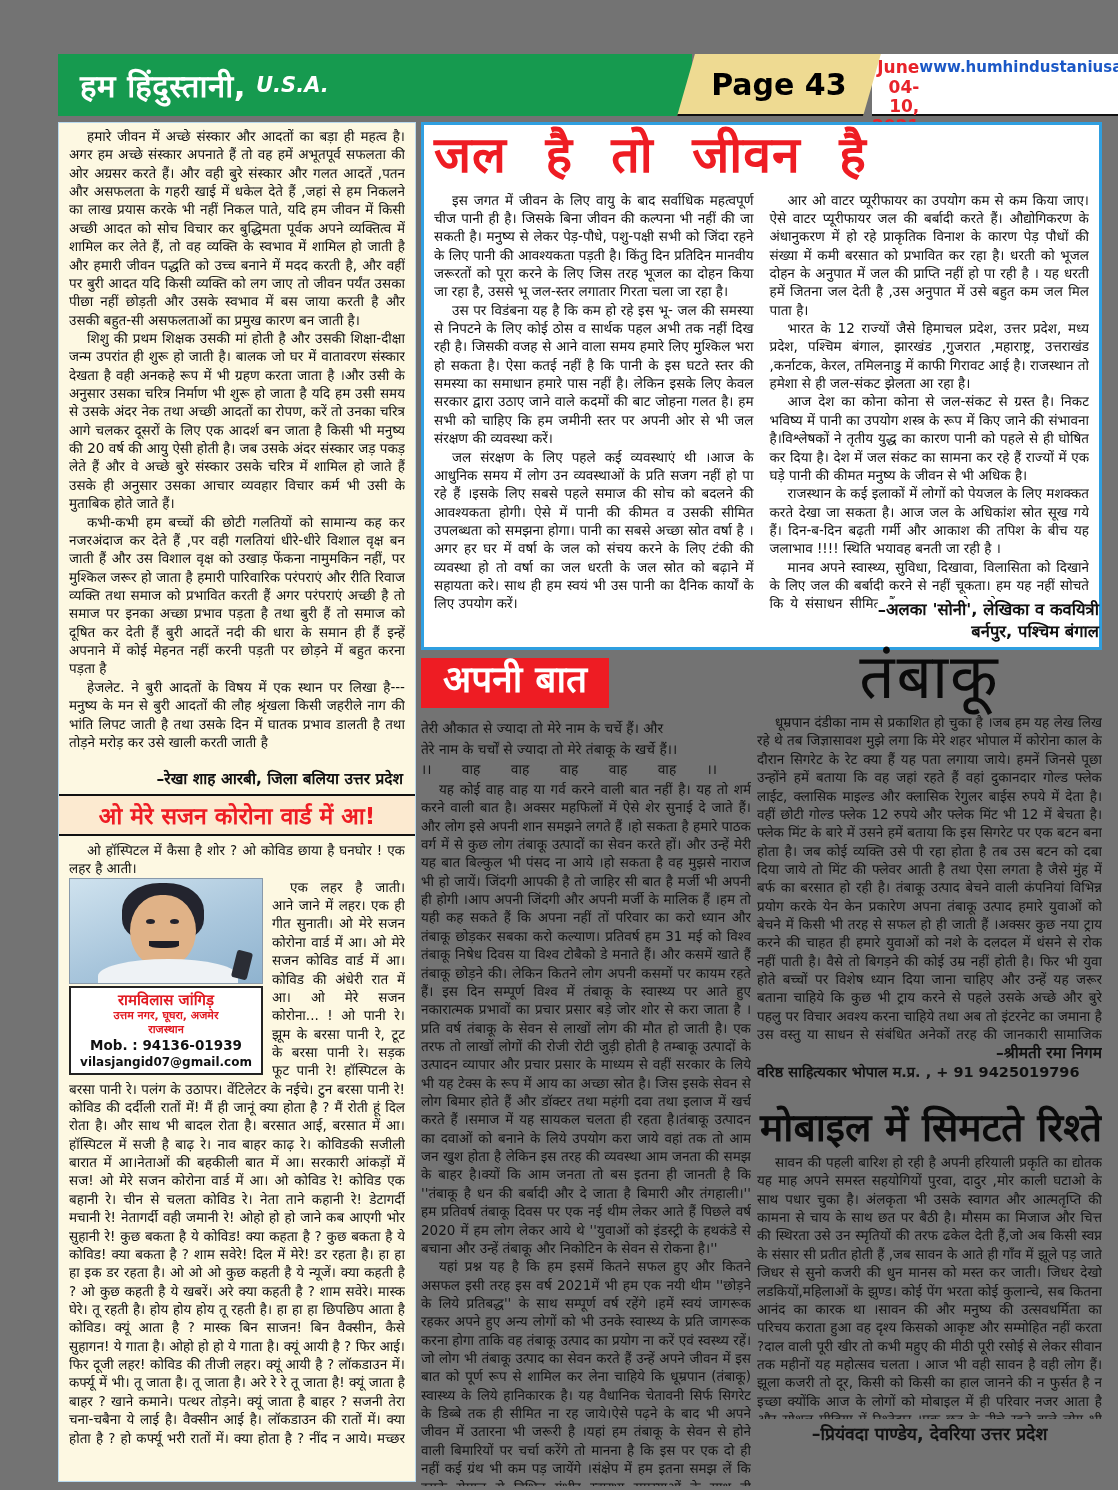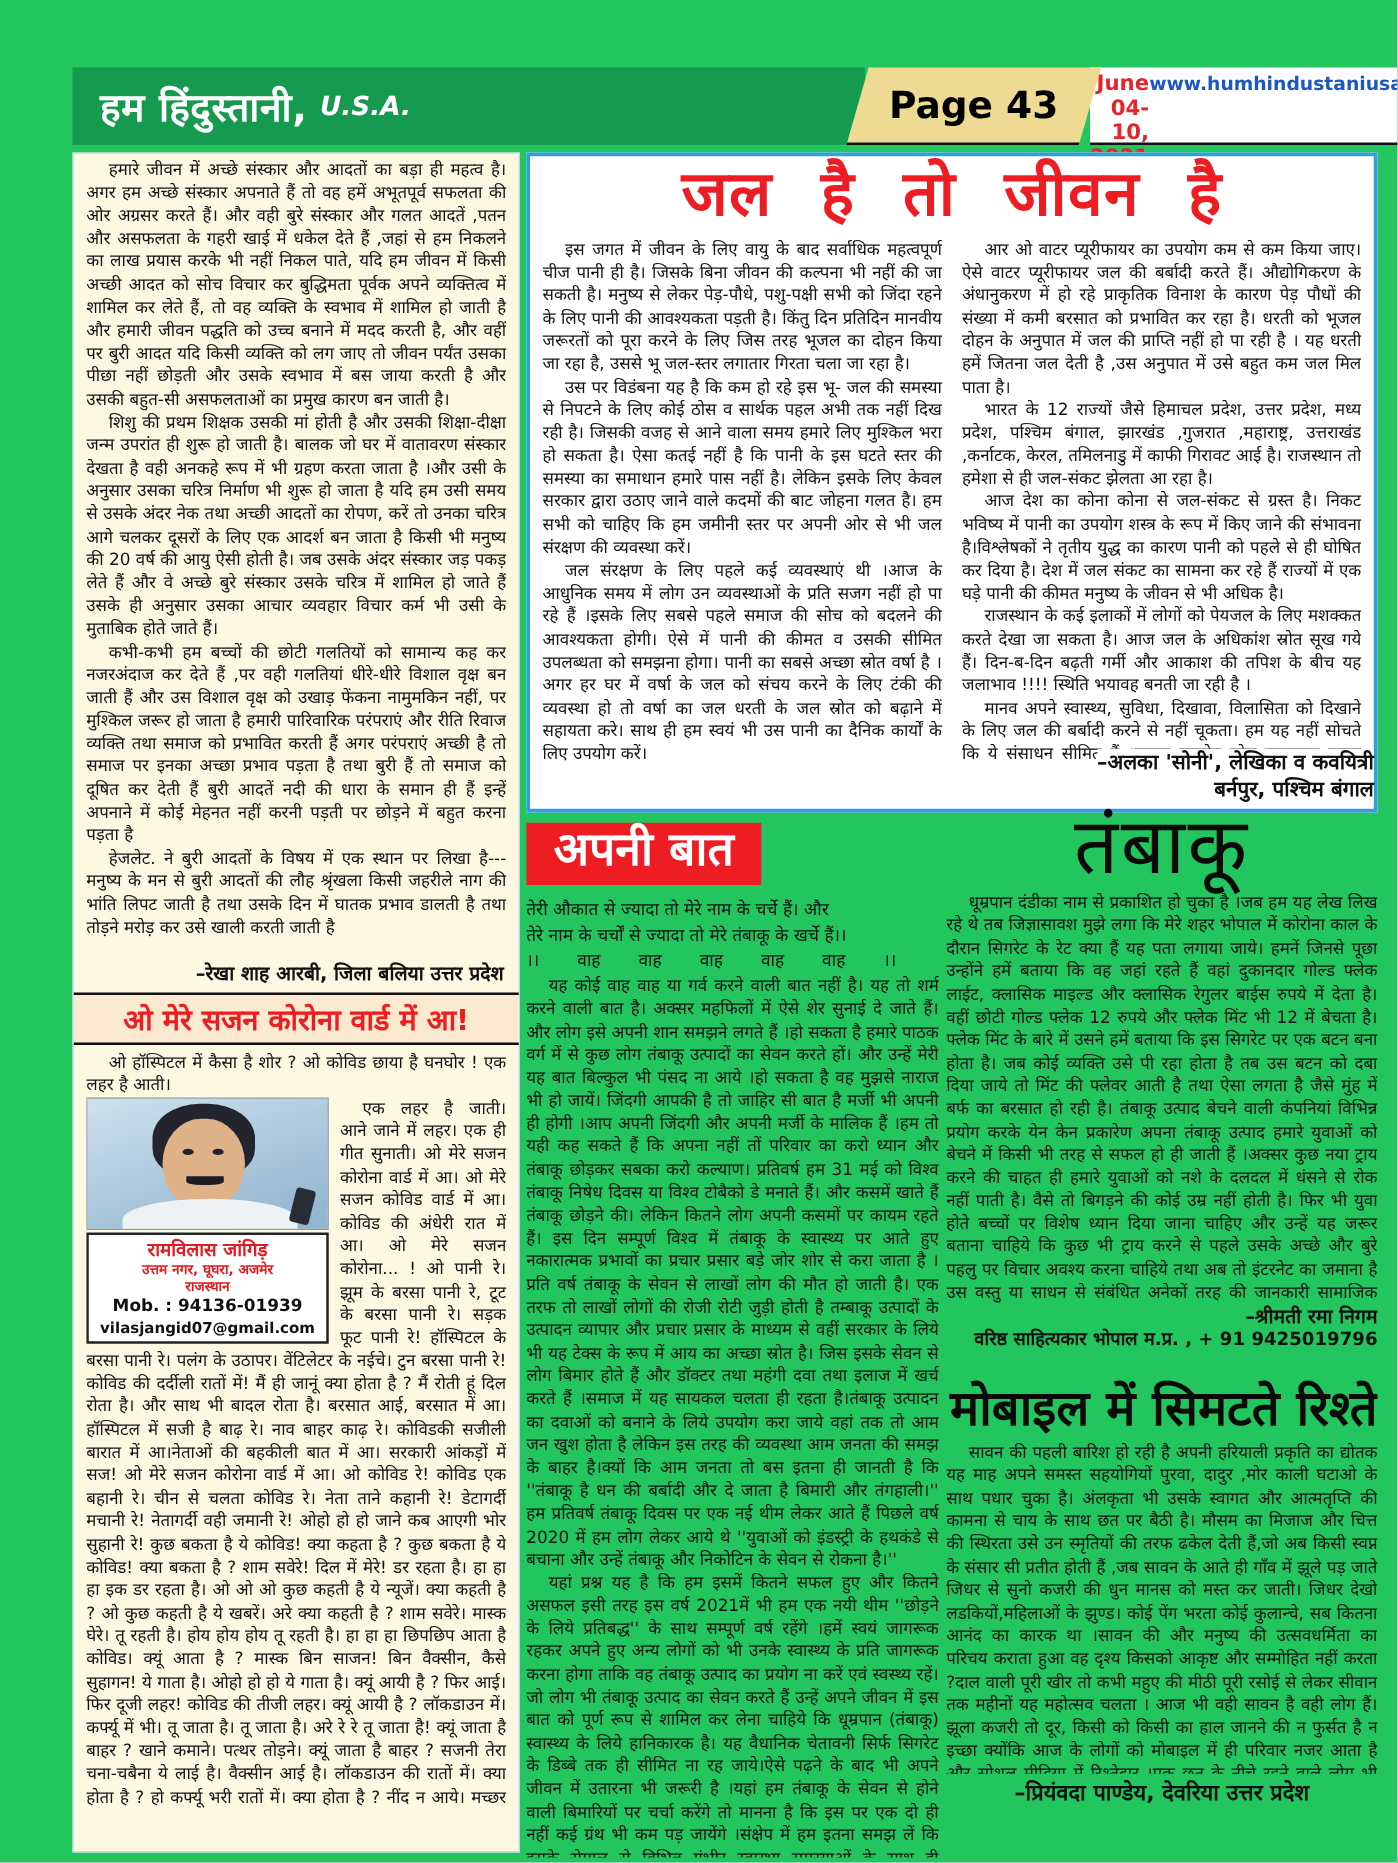--- a/index.html
+++ b/index.html
@@ -1,16 +1,16 @@
 <!DOCTYPE html>
 <html lang="hi"><head>
 <meta charset="utf-8">
 <style>
   html,body{margin:0;padding:0;background:#e9e9e9;}
-  .page{position:relative;width:1118px;height:1490px;background:#22c55e;overflow:hidden;
+  .page{position:relative;width:1118px;height:1490px;background:#737373;overflow:hidden;
         font-family:"DejaVu Sans","Liberation Sans",sans-serif;color:#111;}
   
   .masthead{position:absolute;left:58px;top:54px;width:1004px;height:62px;display:flex;}
   .mast-green{flex:0 0 612px;background:#169a4f;color:#fff;display:flex;align-items:center;padding-left:22px;}
   .mast-title{font-size:31px;font-weight:800;letter-spacing:.5px;}
   .mast-usa{font-size:21px;font-weight:800;font-style:italic;margin-left:10px;}
   .page-tab{flex:0 0 186px;background:#eeda92;transform:skewX(-16deg);display:flex;align-items:center;
             justify-content:center;margin-left:-6px;border-bottom:2px solid #111;}
   .page-tab span{transform:skewX(16deg);font-weight:800;font-size:30px;color:#000;}
   .mast-right{flex:1;background:#fff;border-bottom:2px solid #111;text-align:right;
@@ -40,36 +40,36 @@
   .ph-shirt{position:absolute;left:28px;bottom:-10px;width:140px;height:34px;background:#eef2f5;border-radius:50% 50% 0 0;}
   .ph-phone{position:absolute;right:12px;bottom:4px;width:16px;height:28px;background:#2a2d35;border-radius:3px;transform:rotate(14deg);}
   .caption-box{border:2px solid #222;background:#fff;text-align:center;padding:3px 2px 4px;margin-top:2px;}
   .cap-name{color:#e11b22;font-weight:800;font-size:15px;line-height:1.25;}
   .cap-addr{color:#e11b22;font-weight:700;font-size:11px;line-height:1.25;}
   .cap-mob{font-weight:800;font-size:13.5px;line-height:1.3;}
   .cap-mail{font-weight:800;font-size:12px;line-height:1.2;}
   
   .jal-box{position:absolute;left:421px;top:122px;width:681px;height:528px;border:3px solid #2f9fe0;
            box-sizing:border-box;background:#fff;padding:2px 10px 30px;}
-  .jal-title{color:#ee1c23;font-weight:800;font-size:50px;text-align:center;letter-spacing:1px;word-spacing:20px;
+  .jal-title{color:#ee1c23;font-weight:800;font-size:50px;letter-spacing:1px;word-spacing:20px;
              margin:0 0 6px;line-height:1.15;}
   .jal-cols{column-count:2;column-gap:16px;height:430px;overflow:hidden;}
   .jal-byline{position:absolute;right:0;bottom:5px;background:#fff;font-weight:800;font-size:16.5px;
               text-align:right;line-height:1.3;}
   
   .col-mid{position:absolute;left:421px;top:658px;width:330px;height:828px;overflow:hidden;}
   .apni-head{display:inline-block;background:#ee1c23;color:#fff;font-weight:800;font-size:37px;
              padding:3px 22px 8px;line-height:1.05;margin:0 0 10px;}
   .couplet p{margin:0;font-size:13.8px;line-height:1.5;text-align:left;text-indent:0;}
   .wah{word-spacing:26px;}
   
   .col-right{position:absolute;left:757px;top:644px;width:345px;height:842px;overflow:hidden;}
   .tambaku-title{font-size:62px;font-weight:400;text-align:center;margin:0;line-height:1.05;letter-spacing:2px;color:#0a0a0a;}
   .tambaku-body{height:330px;overflow:hidden;margin-top:4px;}
-  .tb-byline2{font-weight:800;font-size:14.5px;text-align:right;line-height:1.3;}
+  .tb-byline2{font-weight:800;font-size:14.5px;line-height:1.3;}
   .mobile-title{font-size:39px;font-weight:700;text-align:right;margin:26px 0 4px;line-height:1.05;color:#0a0a0a;}
   .mobile-body{height:266px;overflow:hidden;}
   .mobile-byline{font-weight:800;font-size:17.5px;text-align:center;margin-top:2px;}
 </style>
 </head>
 <body>
 
 <div class="page">
 
   <header class="masthead">

